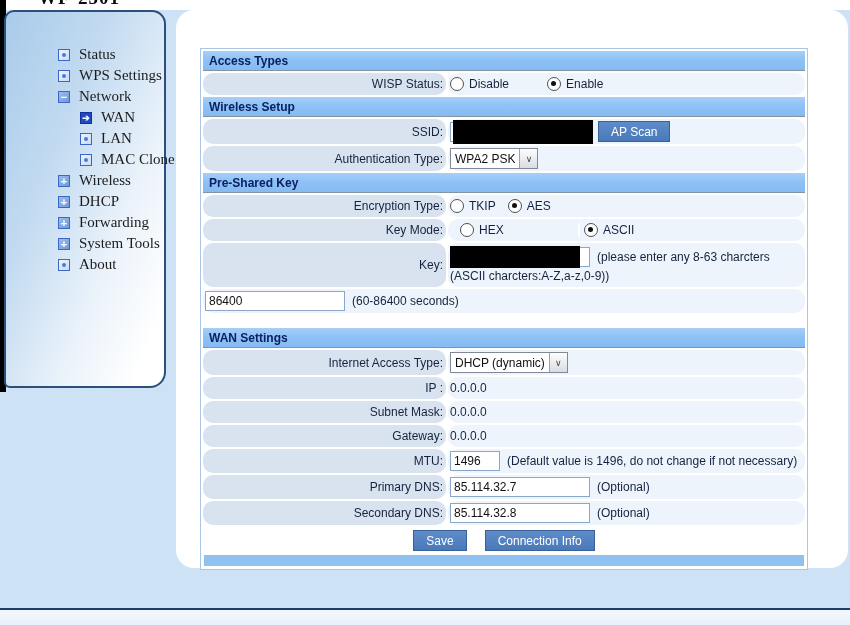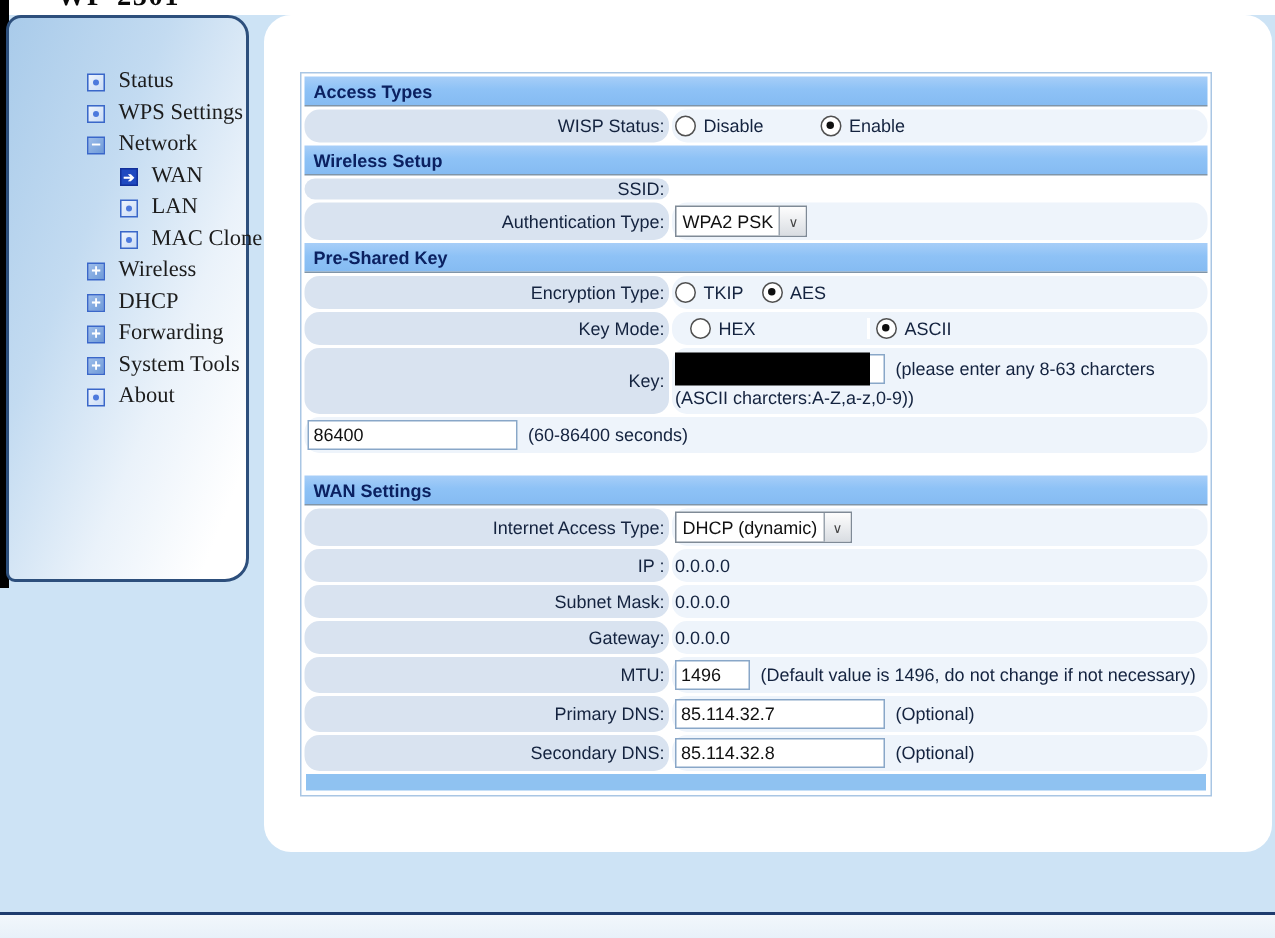--- a/index.html
+++ b/index.html
@@ -159,20 +159,27 @@
         <span class="rlabel">Disable</span>
         <span style="width:38px"></span>
         <span class="radio checked"></span>
         <span class="rlabel">Enable</span>
       </div>
     </div>
 
     <div class="sec-header">Wireless Setup</div>
     <div class="row">
       <div class="cell label-cell">SSID:</div>
+      <div class="cell value-cell h22">
+        <span class="redact" style="display:inline-block;">
+          <input class="tinput" style="width: 132px;" value="">
+          <span class="blackbox" style="left:3px;top:-2px;width:140px;height:24px;"></span>
+        </span>
+        <button class="btn" style="margin-left:8px">AP Scan</button>
+      </div>
     </div>
     <div class="row">
       <div class="cell label-cell">Authentication Type:</div>
       <div class="cell value-cell h22">
         <span class="mockselect">
           <span class="sel-txt">WPA2 PSK</span>
           <span class="sel-arrow">∨</span>
         </span>
       </div>
     </div>
@@ -268,18 +275,22 @@
       </div>
     </div>
     <div class="row">
       <div class="cell label-cell">Secondary DNS:</div>
       <div class="cell value-cell h22">
         <input class="tinput" style="width: 132px;" value="85.114.32.8">
         <span class="note">(Optional)</span>
       </div>
     </div>
 
+    <div class="btnrow">
+      <button class="btn">Save</button>
+      <button class="btn">Connection Info</button>
+    </div>
     <div class="footerbar"></div>
   </div>
 </div>
 
 <div class="bottom-line"></div>
 <div class="bottom-strip"></div>
 
 </body></html>

